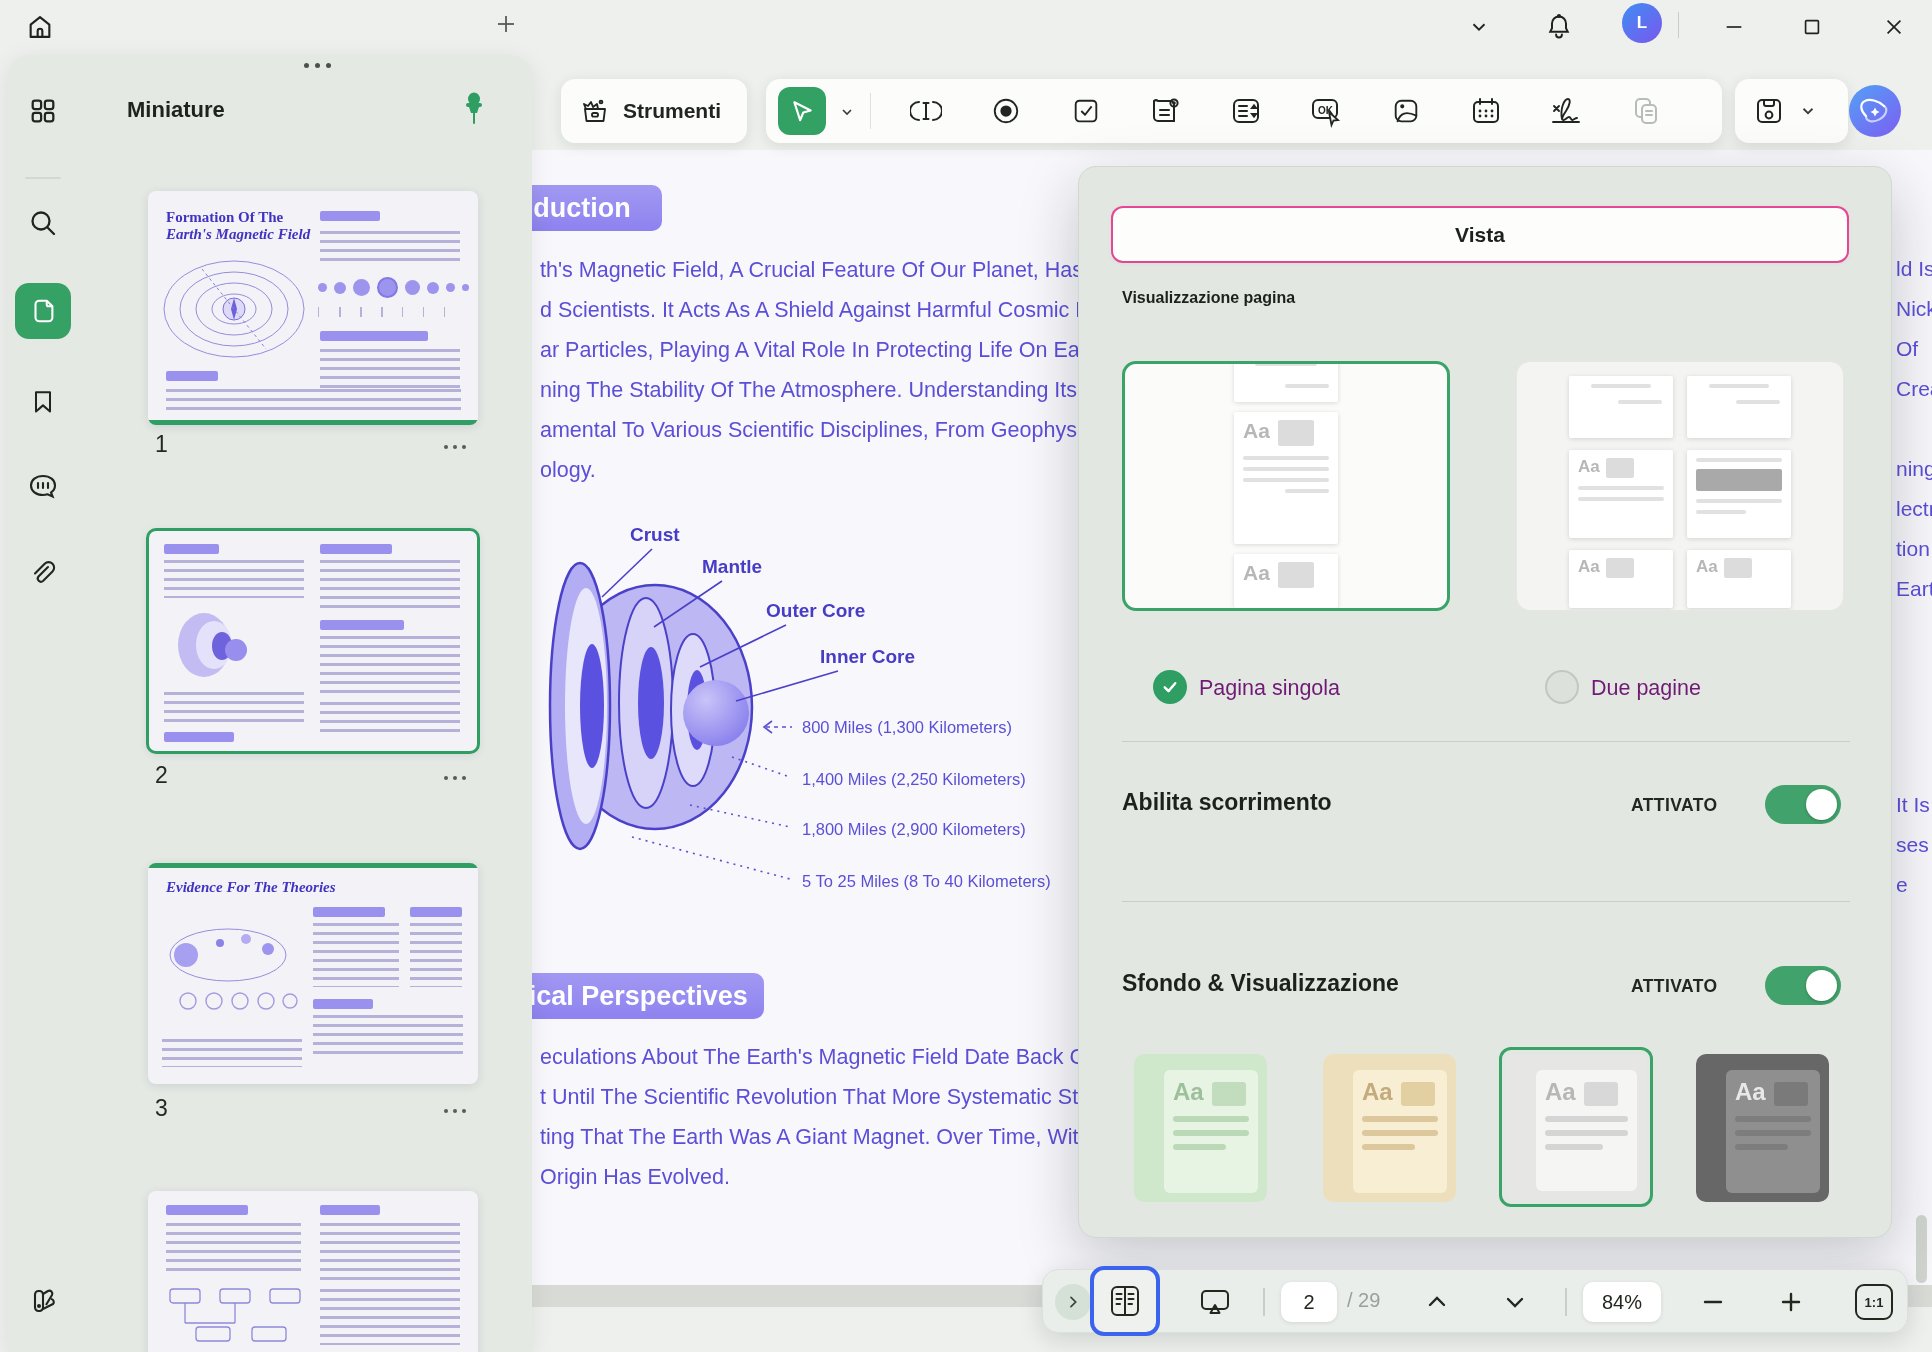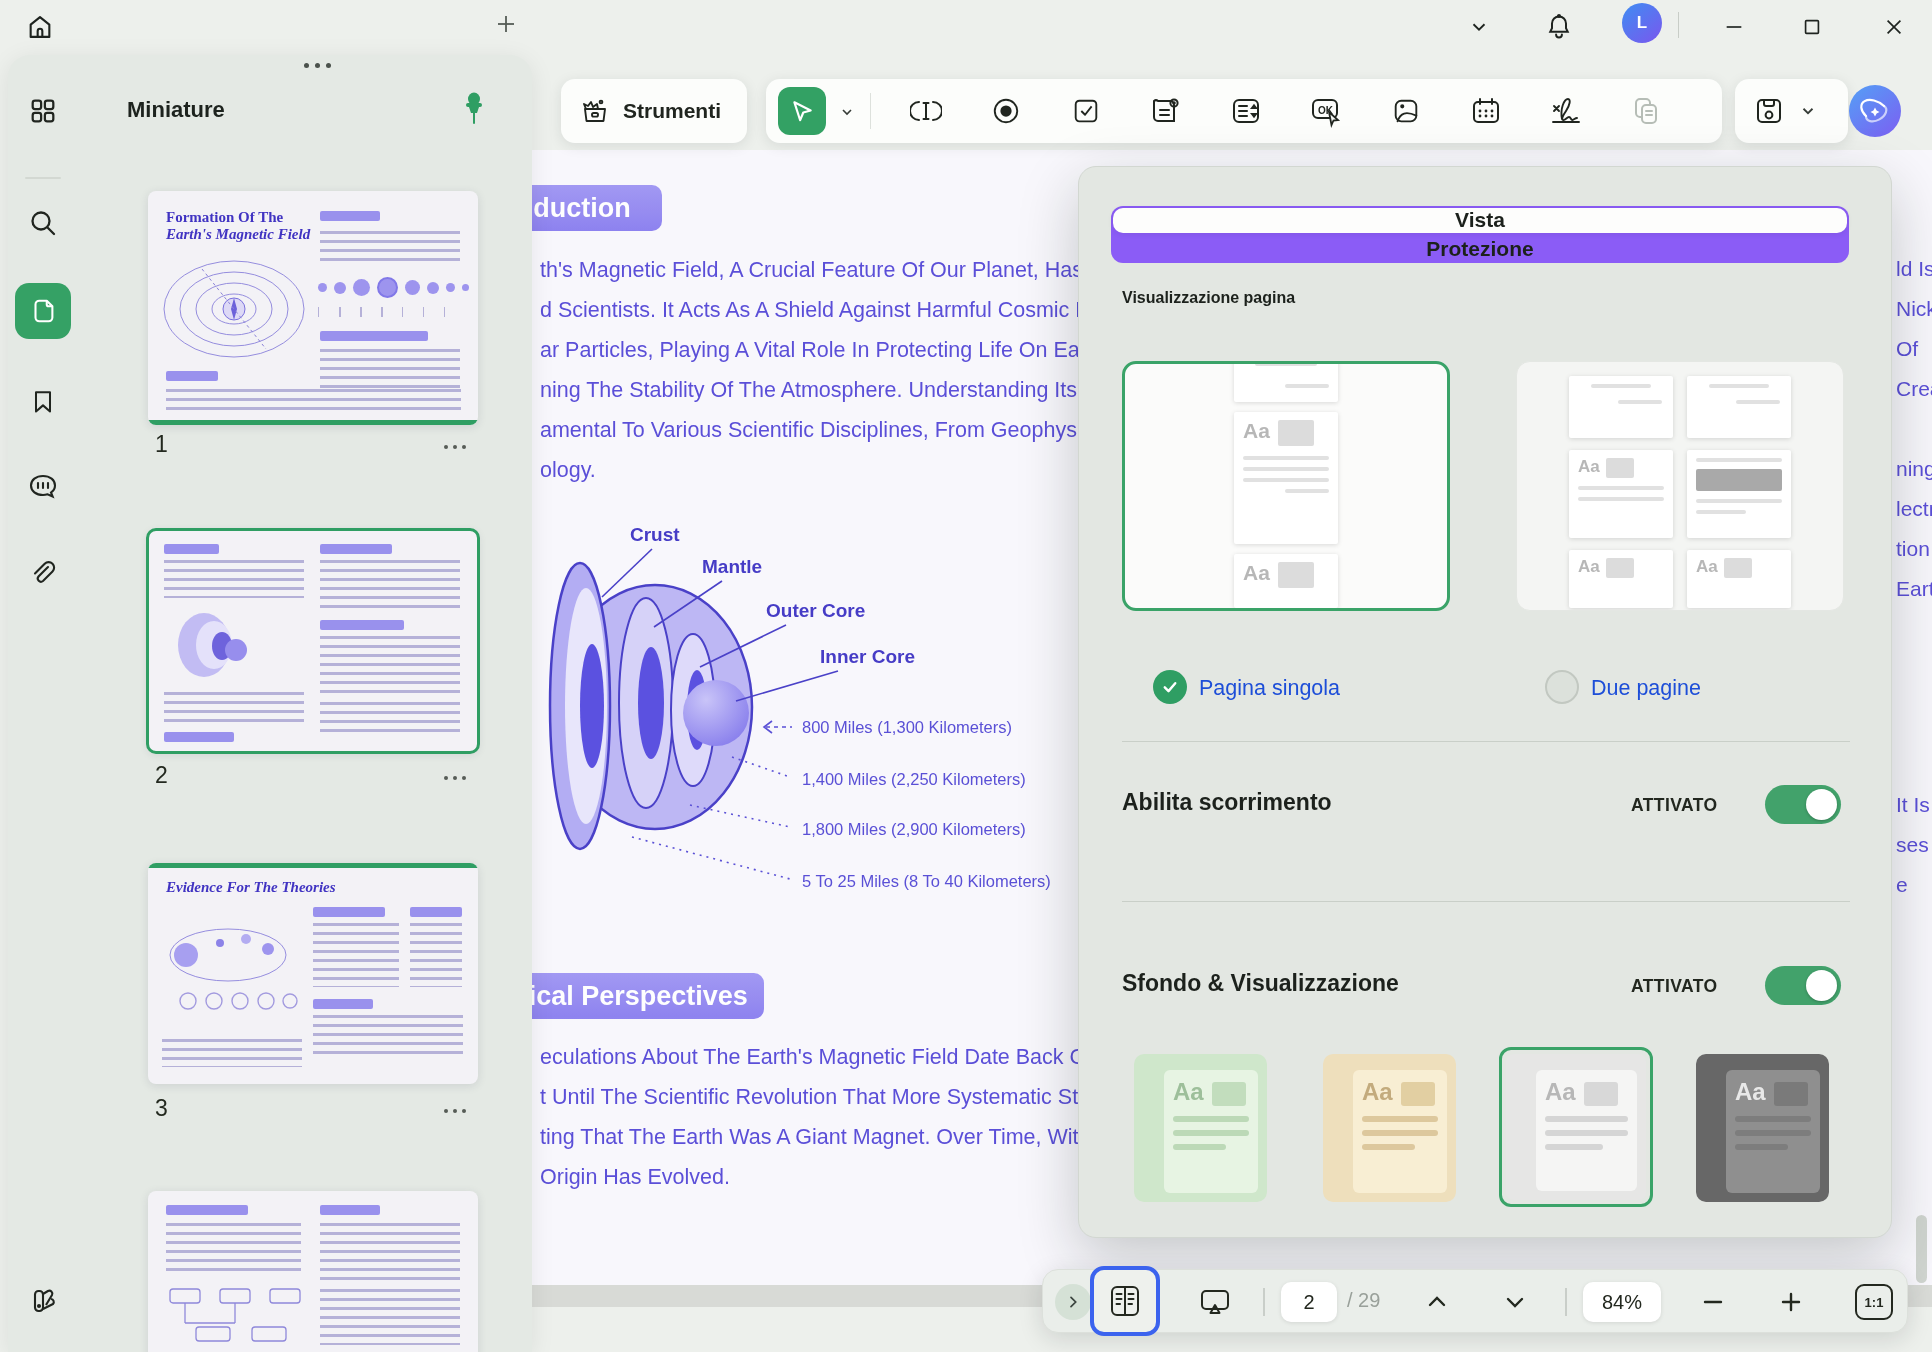--- a/index.html
+++ b/index.html
@@ -64,33 +64,33 @@
   .ttitle { position:absolute; font-family:"Liberation Serif",serif; color:#4033c2; font-weight:bold; font-size:15px; }
   .ttitle .it { font-style:italic; display:block; font-weight:bold; }
   .greenbar { position:absolute; left:0; width:100%; height:5px; background:#2f9e63; }
   .planet-row { position:absolute; display:flex; align-items:center; gap:7px; }
   .planet-row i { border-radius:50%; background:#9d94ee; }
   .tickrow { position:absolute; height:10px; background:repeating-linear-gradient(to right,#b5b1d8 0 1.5px,transparent 1.5px 21px); }
 
   
   .settings { position:absolute; left:1078px; top:166px; width:814px; height:1072px; background:#e3e7e2;
               border:1px solid #d2d7d1; border-radius:18px; z-index:4; box-shadow:0 20px 60px rgba(20,30,25,.22); }
-  .tabs { position:absolute; left:32px; top:39px; width:738px; height:57px; background:#8b5cf6; border-radius:12px; display:flex;flex-direction:column; }
+  .tabs { position:absolute; left:32px; top:39px; width:738px; height:57px; background:#ec4899; border-radius:12px; display:flex; }
   .tab { flex:1; display:flex; align-items:center; justify-content:center; font-size:21px; font-weight:bold; color:#1c211c; border-radius:10px; margin:2px; }
   .tab.active { background:#fdfdfc; box-shadow:0 1px 6px rgba(0,0,0,.08); }
   .sec-title { position:absolute; font-size:16px; font-weight:bold; color:#1c211c; }
   .pv-card { position:absolute; top:194px; width:328px; height:250px; border-radius:14px; overflow:hidden;
              display:flex; flex-direction:column; align-items:center; }
   .pv-card.sel { border:3px solid #3aa368; background:#fbfbfa; }
   .pv-card.plain { background:#f4f5f3; border:1px solid #e4e7e3; }
   .mini-page { background:#fff; box-shadow:0 1px 5px rgba(0,0,0,.14); width:104px; border-radius:2px; padding:8px 9px; }
   .mp-line { height:4px; border-radius:2px; background:#e1e1e1; margin-bottom:7px; }
   .mp-aa { color:#b7b7b7; font-size:21px; font-weight:bold; line-height:1; }
   .mp-img { background:#dcdcdc; border-radius:2px; }
-  .radio-lbl { position:absolute; top:509px; font-size:21.5px; color:#1d4ed8; }
+  .radio-lbl { position:absolute; top:509px; font-size:21.5px; color:#701a75; }
   .rad { position:absolute; top:503px; width:34px; height:34px; border-radius:50%; }
   .rad.on { background:#2f9e63; display:flex; align-items:center; justify-content:center; }
   .rad.off { background:#dce1db; border:2px solid #c2c8c1; }
   .divider { position:absolute; left:43px; width:728px; height:1px; background:#c9cfc8; }
   .row-lbl { position:absolute; left:43px; font-size:23px; font-weight:bold; color:#1c211c; }
   .state-lbl { position:absolute; left:552px; font-size:17.5px; font-weight:bold; letter-spacing:.4px; color:#22271f; }
   .toggle { position:absolute; left:686px; width:76px; height:39px; border-radius:20px; background:#42a26b; }
   .toggle i { position:absolute; right:4px; top:4px; width:31px; height:31px; border-radius:50%; background:#fff; box-shadow:0 1px 3px rgba(0,0,0,.25); }
   .swatch { position:absolute; top:887px; width:133px; height:148px; border-radius:10px; overflow:hidden; }
   .swatch.sel { top:880px; width:154px; height:160px; border:3px solid #3aa368; border-radius:12px; padding:4px; }
@@ -611,21 +611,20 @@
             <rect x="86" y="44" width="34" height="14" rx="3"></rect>
         </g>
       </svg>
       <div class="tlines" style="left:172px; top:98px; width:140px; height:56px;"></div>
     </div>
   </div>
 
   <div class="settings">
     <div class="tabs">
       <div class="tab active">Vista</div>
-      <div class="tab">Protezione</div>
     </div>
 
     <div class="sec-title" style="left:43px; top:122px;">Visualizzazione pagina</div>
 
     <div class="pv-card sel" style="left:43px;">
       <div class="mini-page" style="height:56px; margin-top:-18px; padding-top:16px;">
         <div class="mp-line" style="width:62px; margin:0 auto 18px;"></div>
         <div class="mp-line" style="width:44px; margin-left:42px;"></div>
       </div>
       <div class="mini-page" style="height:136px; margin-top:10px;">

